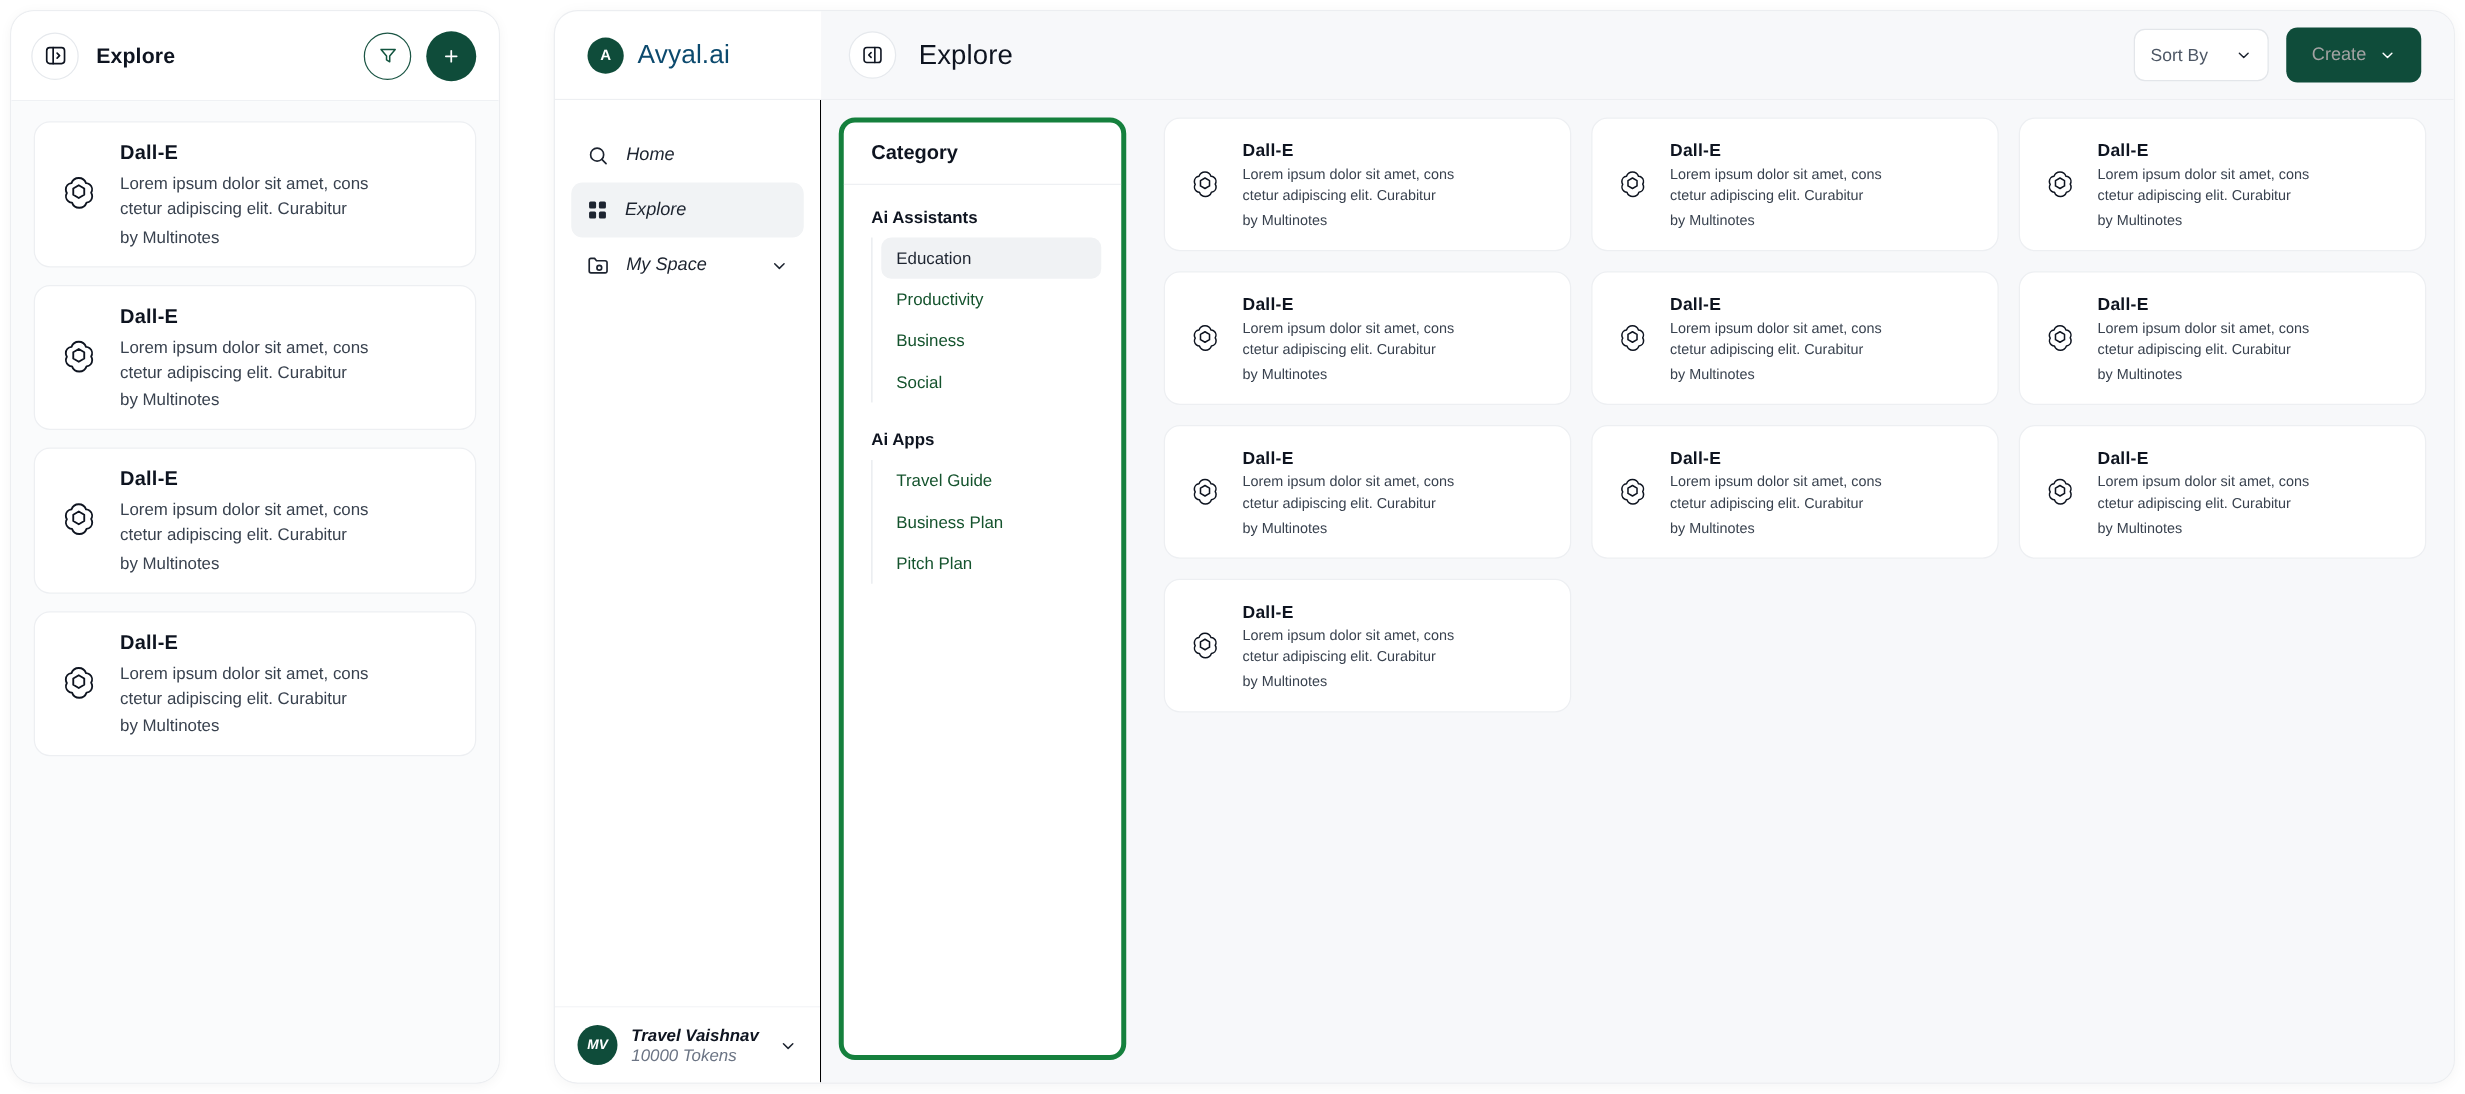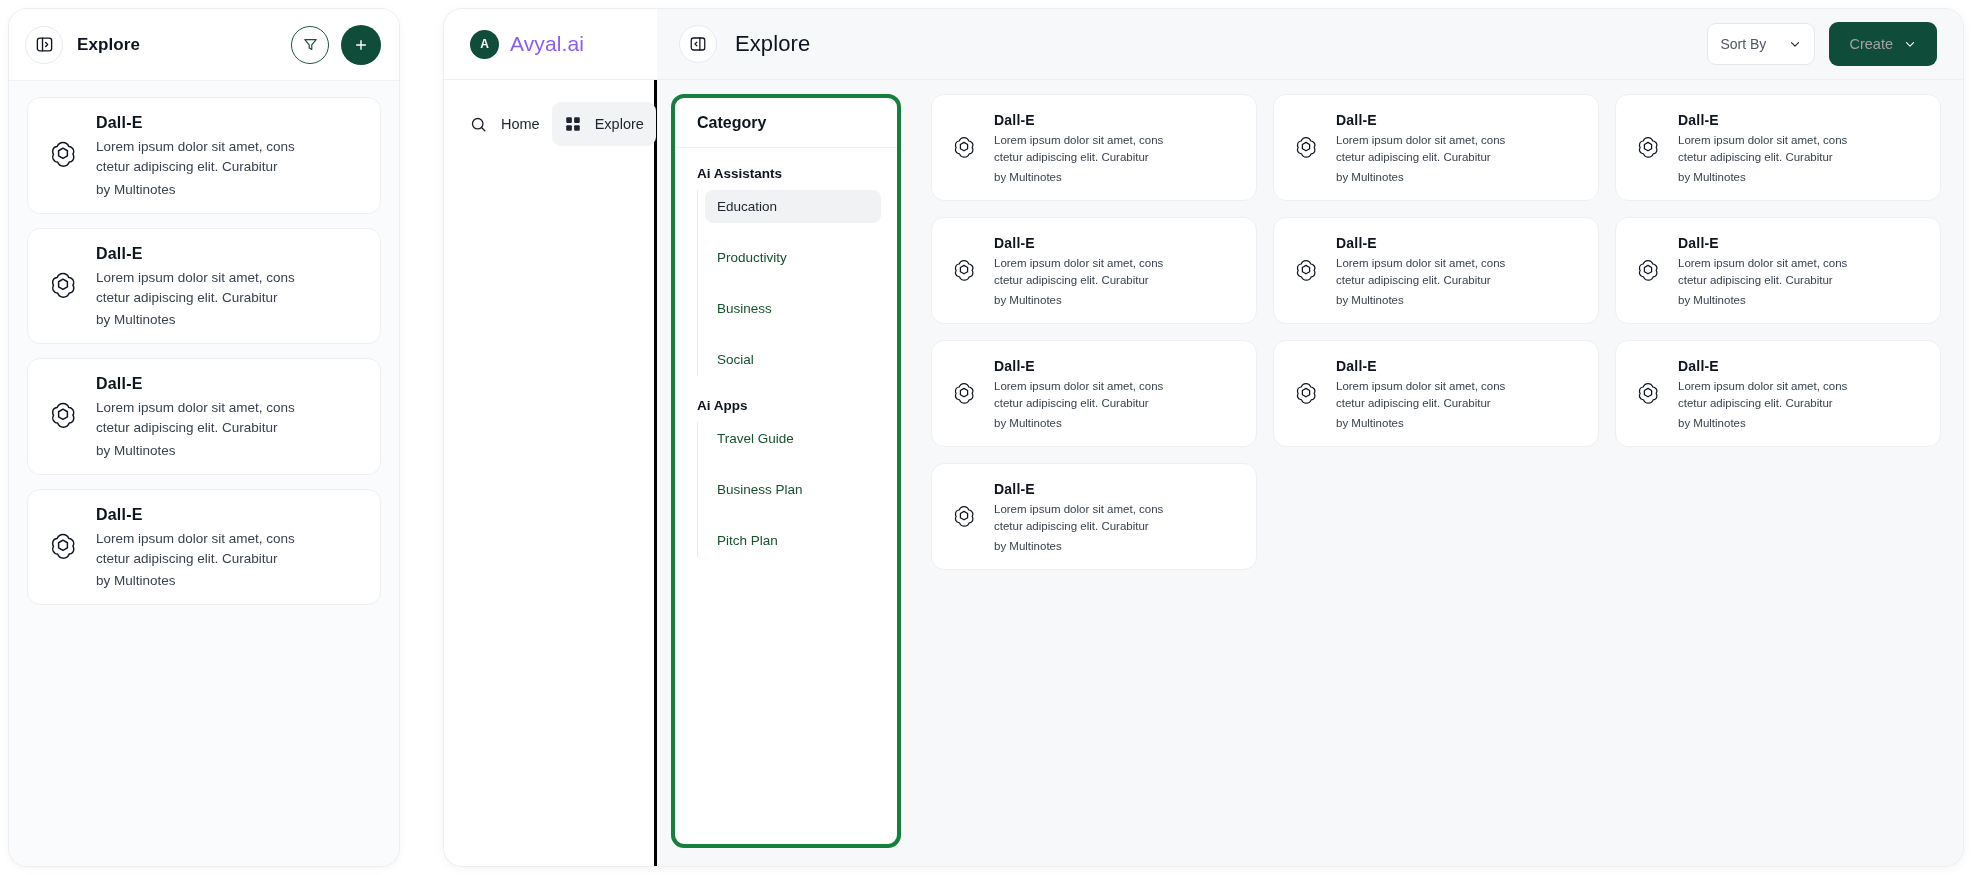--- a/index.html
+++ b/index.html
@@ -149,21 +149,21 @@
     background: #FFFFFF;
     border-top-left-radius: 18px;
   }
   .brand-avatar {
     width: 29px; height: 29px; border-radius: 50%;
     background: #0F4C3A; color: #FFFFFF;
     display: flex; align-items: center; justify-content: center;
     font-size: 12px; font-weight: 600; flex: 0 0 29px;
   }
   .brand-name {
-    font-size: 21px; font-weight: 500; color: #8b5cf6;
+    font-size: 21px; font-weight: 500; color: #0c4a6e;
     margin-left: 11px; letter-spacing: .1px;
   }
 
   .mw-header-right {
     flex: 1;
     display: flex;
     align-items: center;
     padding: 0 26px 0 22px;
     background: #F7F8FA;
   }
@@ -201,25 +201,26 @@
     font-weight: 500;
   }
 
   .mw-body { flex: 1; display: flex; align-items: stretch; min-height: 0; }
 
   
   .nav-sidebar {
     width: 213px;
     flex: 0 0 213px;
     background: #FFFFFF;
-    border-right: 3px solid #000000;
+    border-right: 1px solid #000000;
     border-bottom-left-radius: 18px;
     display: flex;
-    flex-direction: row;
+    flex-direction: column;
     padding: 22px 13px 0 13px;
+    font-style: italic;
   }
   .nav-item {
     height: 44px;
     display: flex;
     align-items: center;
     gap: 13px;
     padding: 0 12px;
     border-radius: 9px;
     color: #1D2430;
     font-size: 14.5px;
@@ -276,21 +277,21 @@
   }
   .category-body { padding: 18px 16px 0 22px; }
   .cat-group-title {
     font-size: 13.5px; font-weight: 700; color: #0E1420;
     margin-bottom: 9px;
   }
   .cat-group-items {
     border-left: 1px solid #E6E9ED;
     padding-left: 7px;
     margin-bottom: 22px;
-    display: flex; flex-direction: column; gap: 18px;
+    display: flex; flex-direction: column; gap: 0;
   }
   .cat-item {
     height: 33px;
     display: flex; align-items: center;
     padding: 0 12px;
     border-radius: 8px;
     font-size: 13.5px;
     color: #14532d;
   }
   .cat-item.active { background: #F0F2F4; color: #1D2430; }

